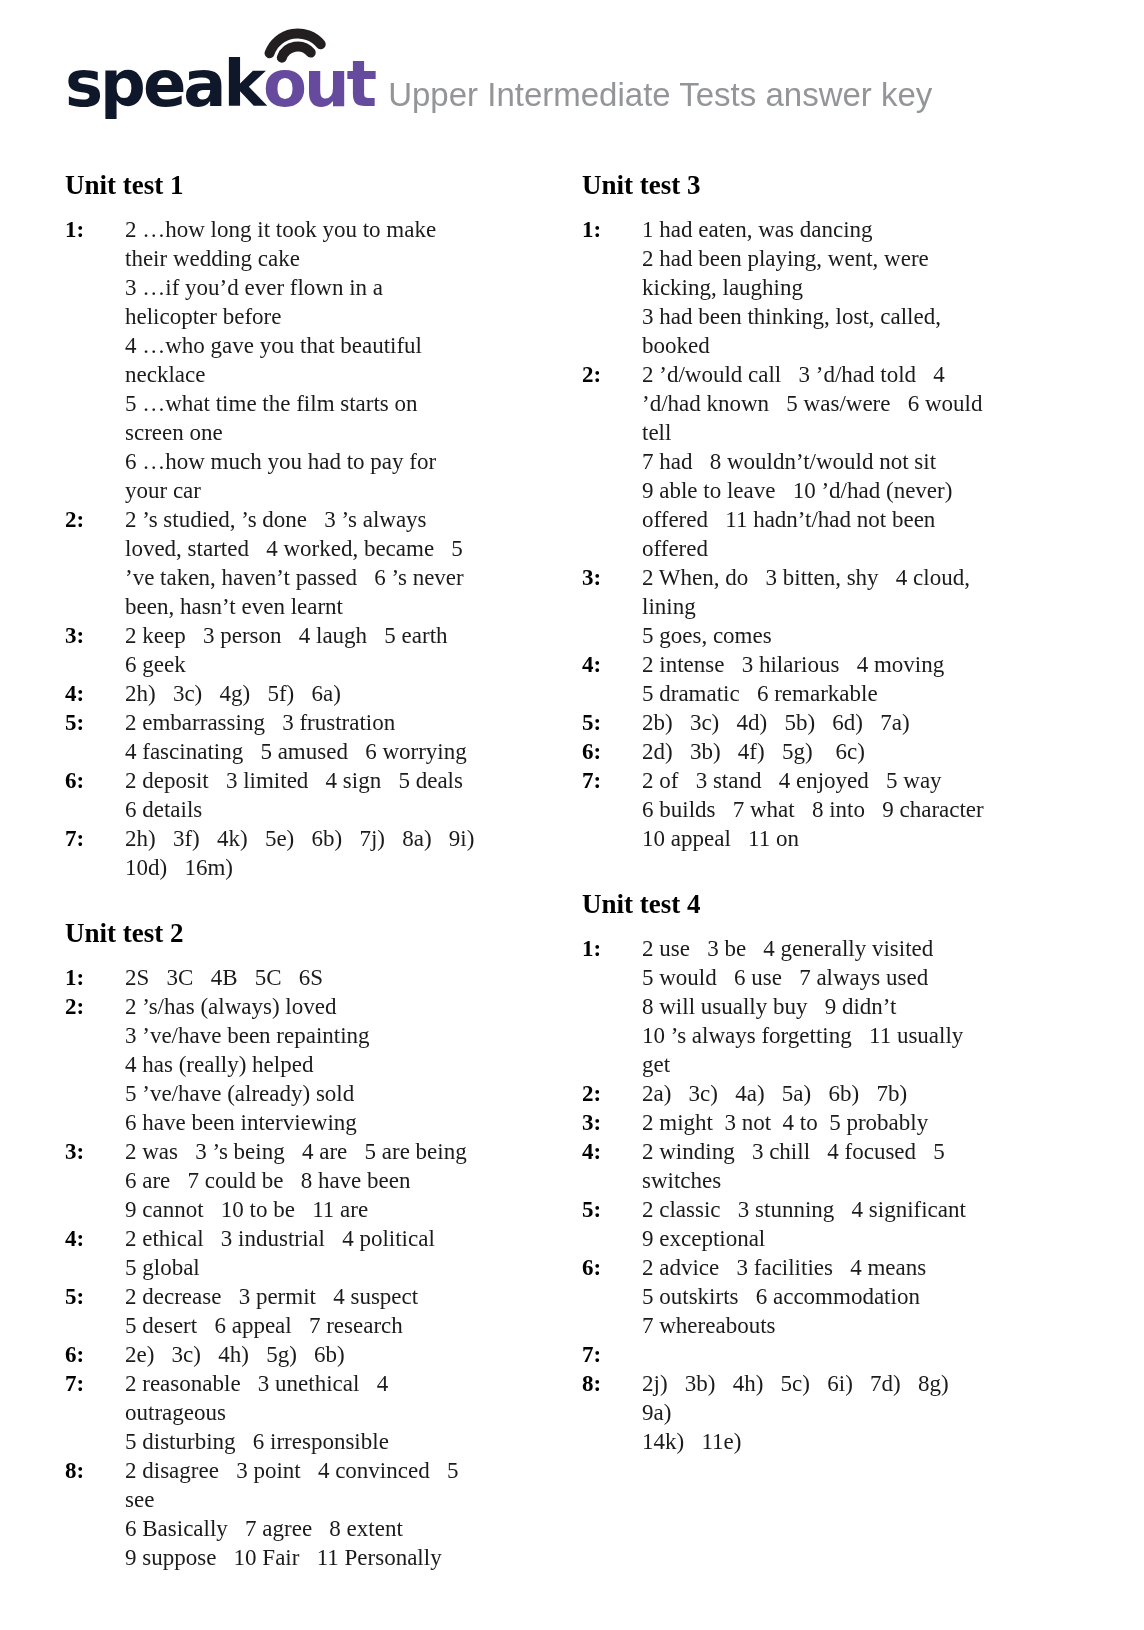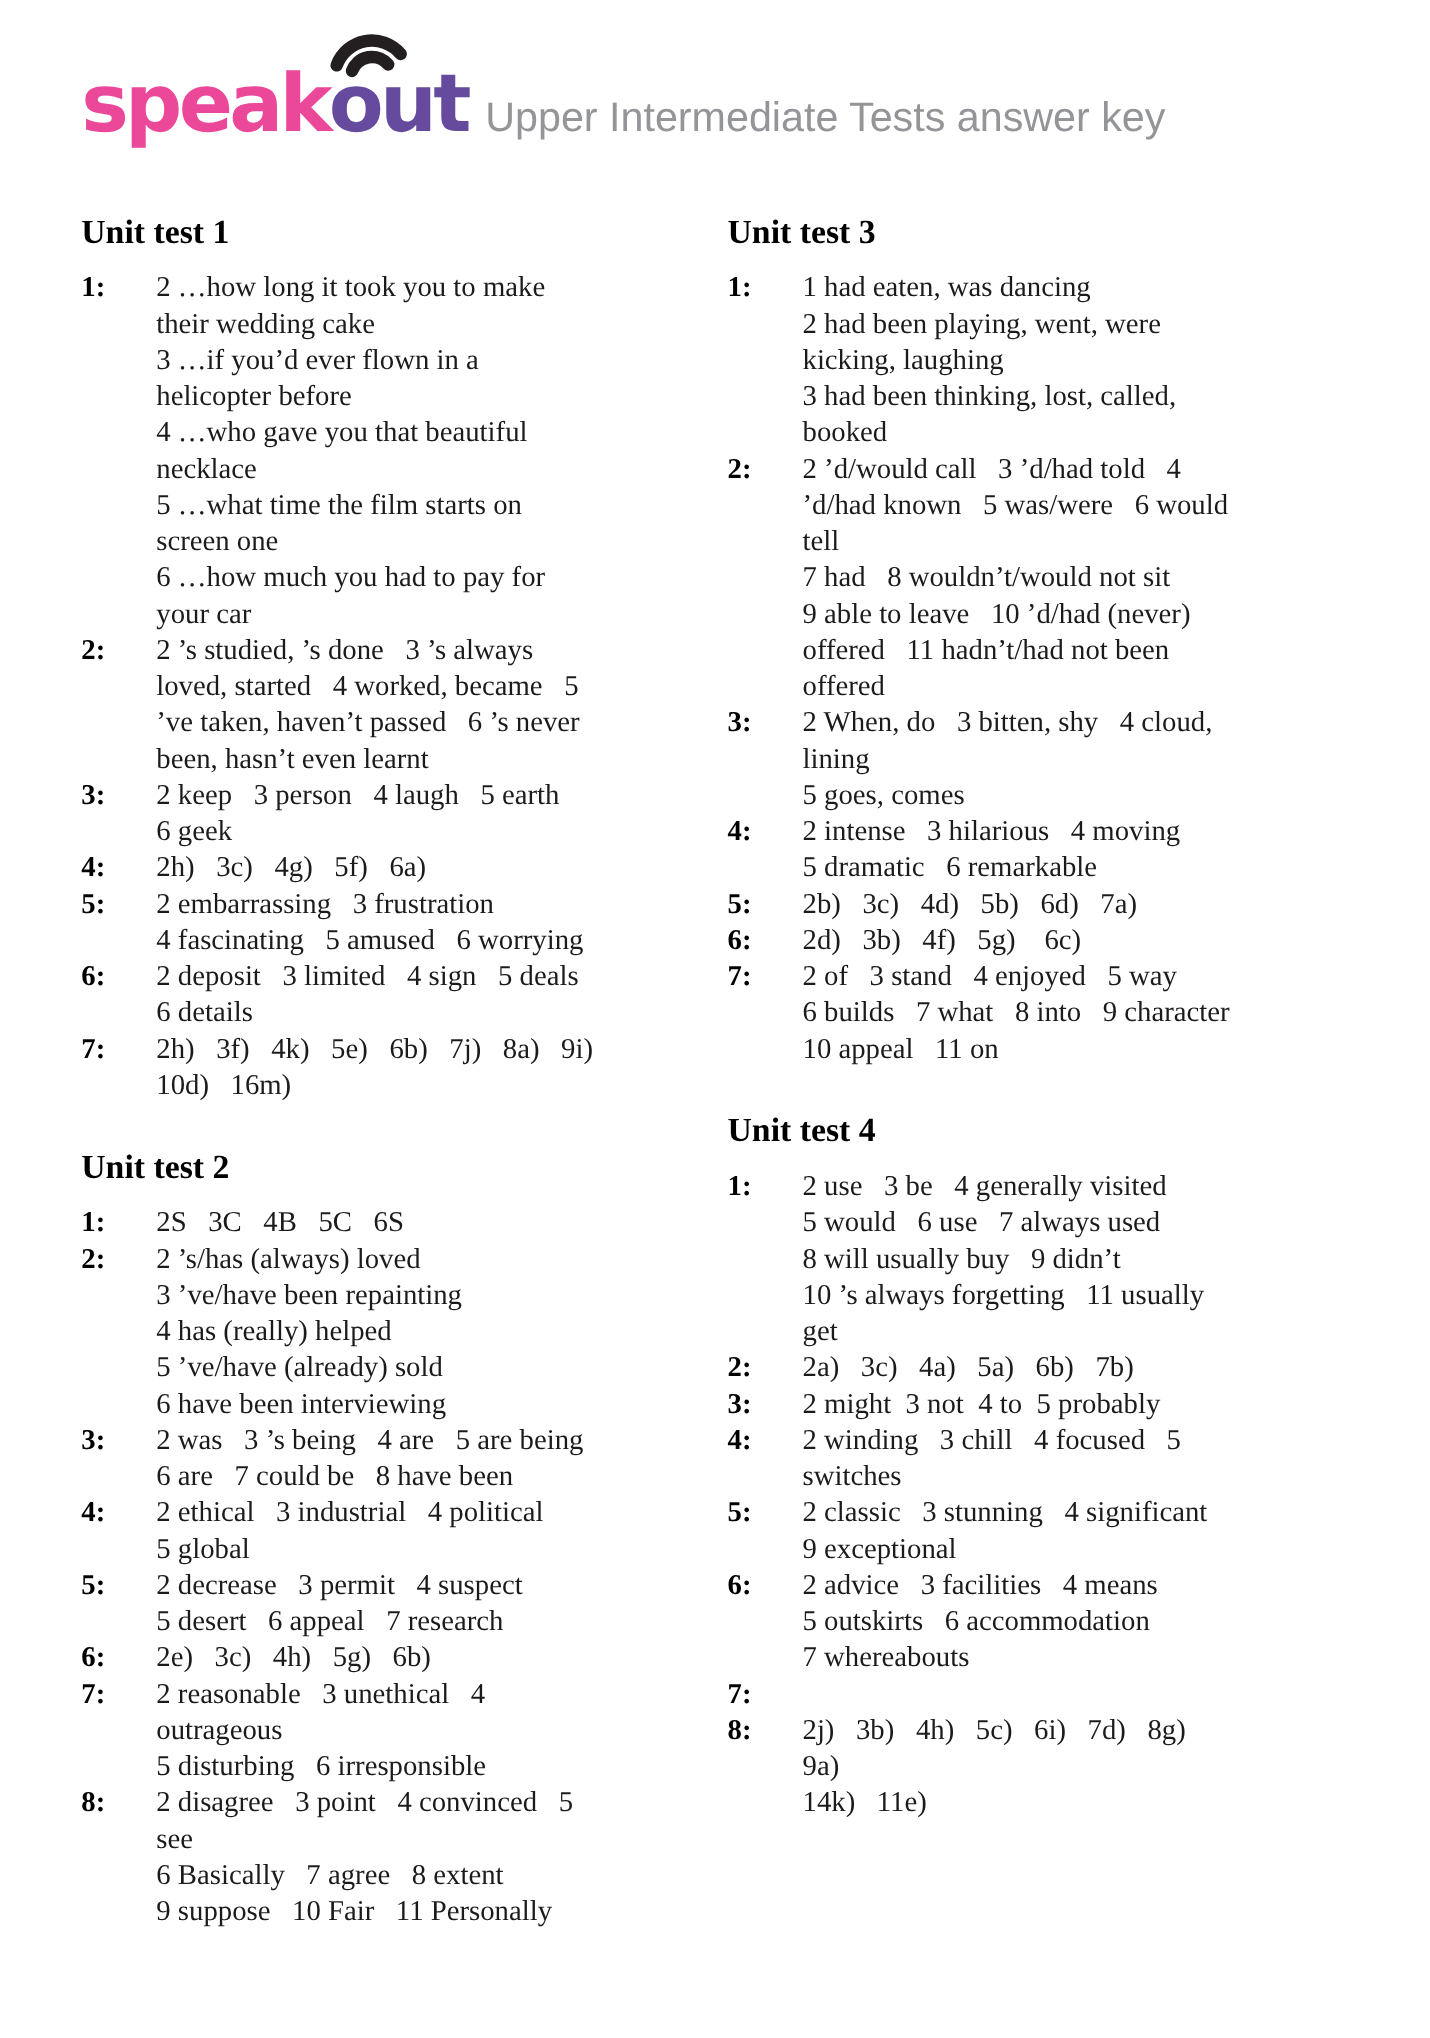--- a/index.html
+++ b/index.html
@@ -24,21 +24,21 @@
   .logo {
     display: inline-flex;
     align-items: baseline;
     font-family: "DejaVu Sans", sans-serif;
     font-weight: bold;
     font-size: 64px;
     letter-spacing: -3px;
     line-height: 1;
     white-space: nowrap;
   }
-  .logo-speak { color: #ec4899; }
+  .logo-speak { color: #0f172a; }
   .logo-out { color: #664a9d; position: relative; display: inline-block; text-align: right; }
   .wifi-arcs {
     position: absolute;
     left: -7px;
     top: -44px;
     width: 72px;
     height: 46px;
     transform: rotate(-10deg);
   }
   .subtitle {
@@ -177,20 +177,21 @@
               <div class="answer-line">4 has (really) helped</div>
               <div class="answer-line">5 ’ve/have (already) sold</div>
               <div class="answer-line">6 have been interviewing</div>
             </div>
           </div>
           <div class="answer-item">
             <div class="item-label">3:</div>
             <div class="item-body">
               <div class="answer-line">2 was   3 ’s being   4 are   5 are being</div>
               <div class="answer-line">6 are   7 could be   8 have been</div>
+              <div class="answer-line">9 cannot   10 to be   11 are</div>
             </div>
           </div>
           <div class="answer-item">
             <div class="item-label">4:</div>
             <div class="item-body">
               <div class="answer-line">2 ethical   3 industrial   4 political</div>
               <div class="answer-line">5 global</div>
             </div>
           </div>
           <div class="answer-item">

